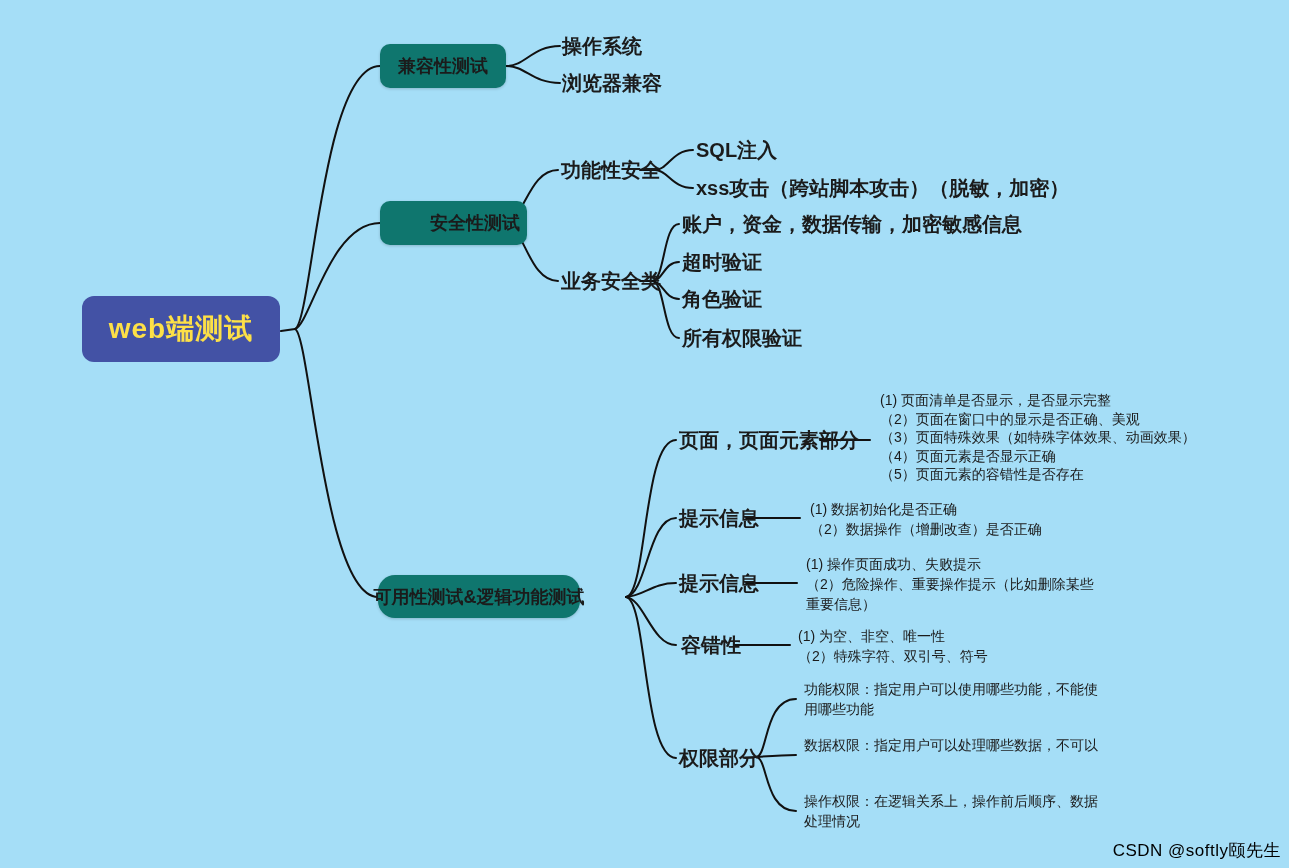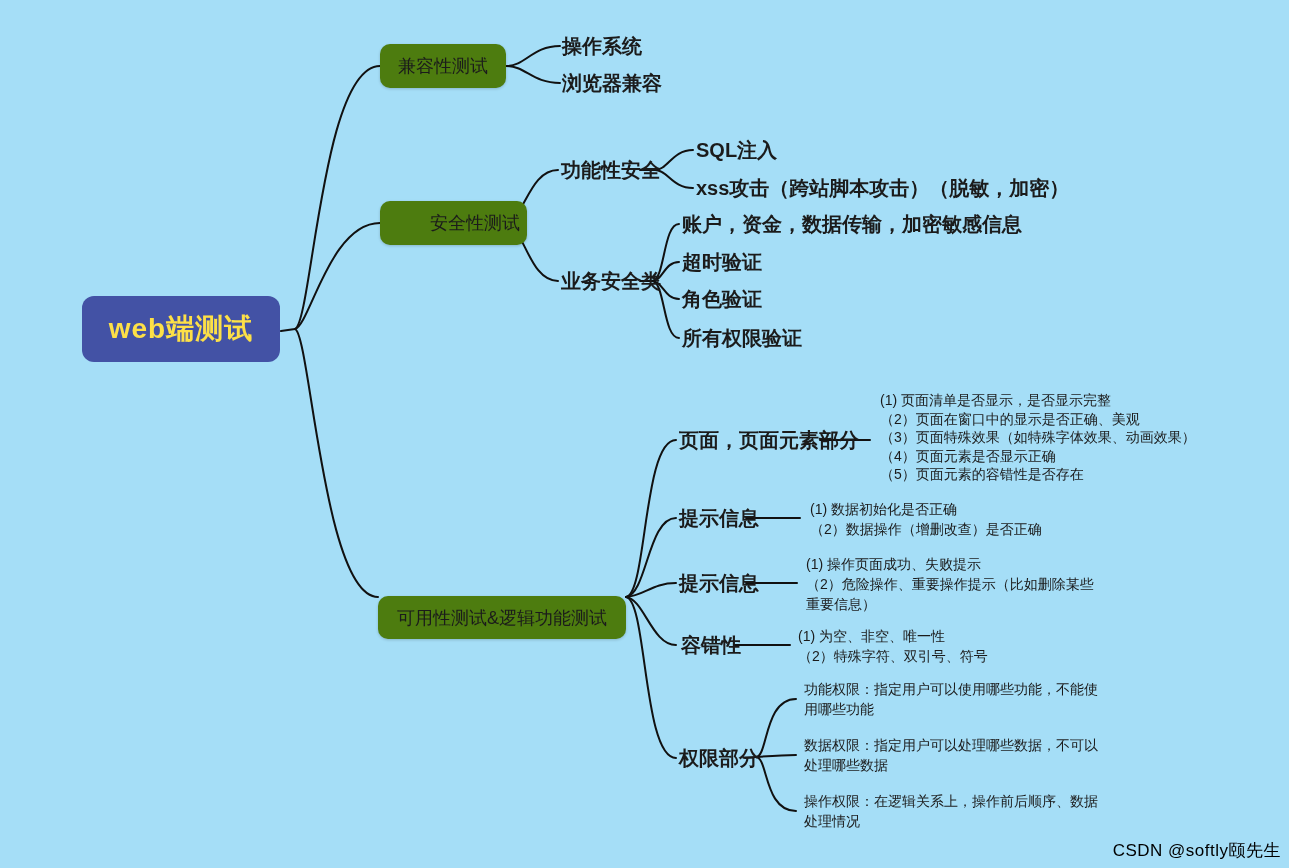--- a/index.html
+++ b/index.html
@@ -8,27 +8,27 @@
     font-family:"Liberation Sans","DejaVu Sans",sans-serif;color:#1b1b1b;
   }
   svg.links{position:absolute;left:0;top:0;width:1289px;height:868px;}
   svg.links path{stroke:#111;stroke-width:2;fill:none;stroke-linecap:round;}
   .root{
     position:absolute;left:82px;top:296px;width:198px;height:66px;
     background:#4352A5;border-radius:12px;display:flex;align-items:center;justify-content:center;
     color:#fde047;font-size:28px;font-weight:bold;letter-spacing:1px;
   }
   .box{
-    position:absolute;background:#4d7c0f;border-radius:10px;
+    position:absolute;background:#0f766e;border-radius:10px;
     display:flex;align-items:center;justify-content:center;
-    font-weight:normal;font-size:18px;box-shadow:0 1px 3px rgba(0,0,0,.18);white-space:nowrap;
+    font-weight:bold;font-size:18px;box-shadow:0 1px 3px rgba(0,0,0,.18);white-space:nowrap;
   }
   #box-compat{left:380px;top:44px;width:126px;height:44px;}
   #box-security{left:380px;top:201px;width:104px;height:44px;padding-left:43px;}
-  #box-usability{left:378px;top:596px;width:248px;height:43px;}
+  #box-usability{left:378px;top:575px;width:202px;height:43px;border-radius:17px;}
   .lbl{position:absolute;font-size:20px;height:18px;line-height:18px;white-space:nowrap;font-weight:700;}
   .note{position:absolute;font-size:14px;white-space:nowrap;}
   .note > div{height:20px;line-height:20px;}
   .note.tight > div{height:18.5px;line-height:18.5px;}
   .watermark{position:absolute;right:8px;bottom:6px;font-size:17px;color:#000000;letter-spacing:.5px;}
 </style>
 </head>
 <body>
 
 <div class="canvas">
@@ -118,21 +118,20 @@
     <div>（2）特殊字符、双引号、符号</div>
   </div>
 
   <div class="note" style="left:804px;top:679px">
     <div>功能权限：指定用户可以使用哪些功能，不能使</div>
     <div>用哪些功能</div>
   </div>
 
   <div class="note" style="left:804px;top:735px">
     <div>数据权限：指定用户可以处理哪些数据，不可以</div>
-    <div>处理哪些数据</div>
   </div>
 
   <div class="note" style="left:804px;top:791px">
     <div>操作权限：在逻辑关系上，操作前后顺序、数据</div>
     <div>处理情况</div>
   </div>
 
   <div class="watermark">CSDN @softly颐先生</div>
 
 </div>

